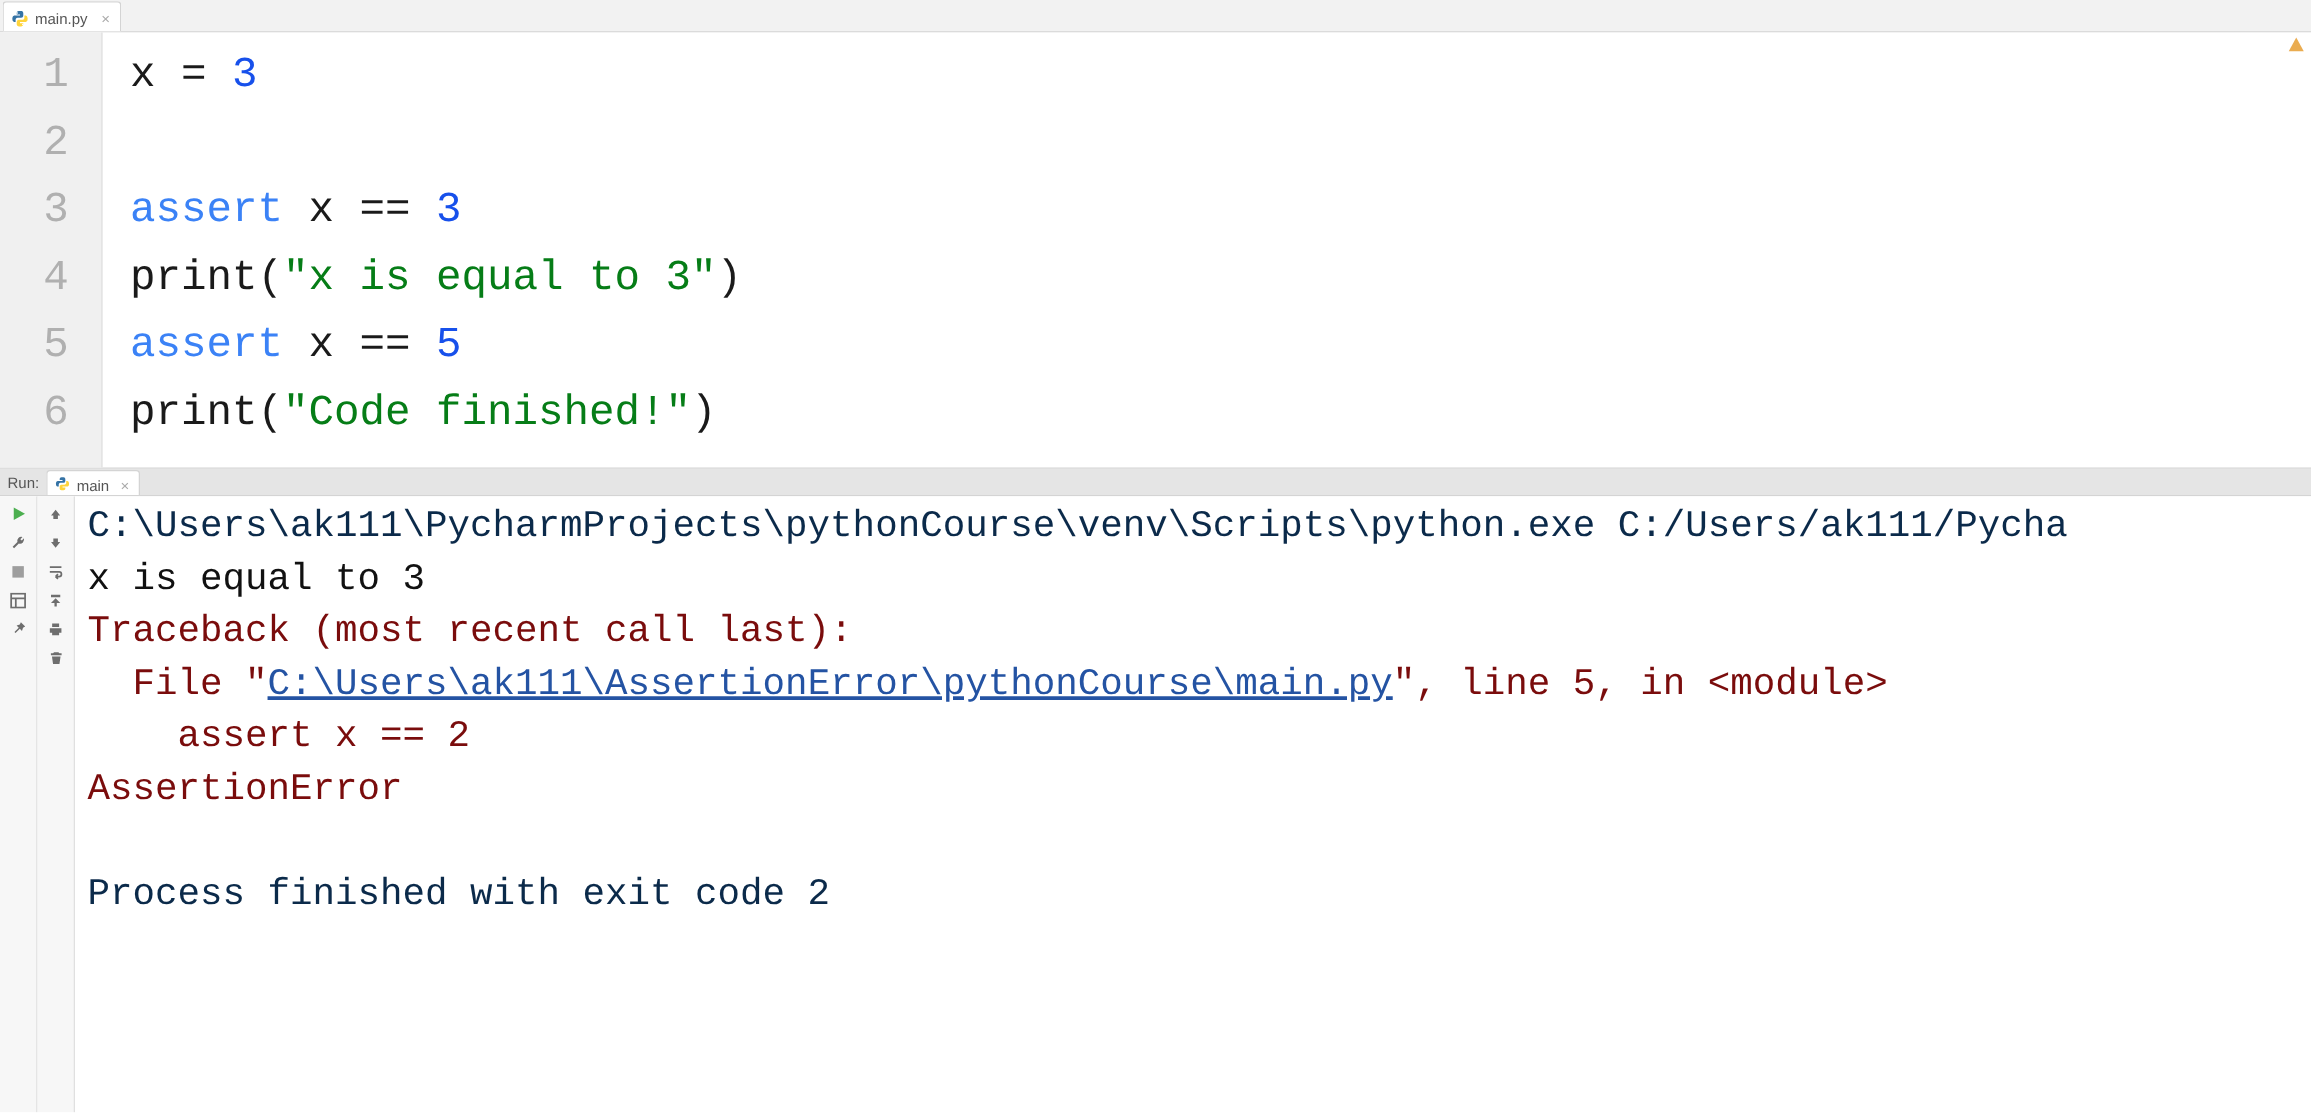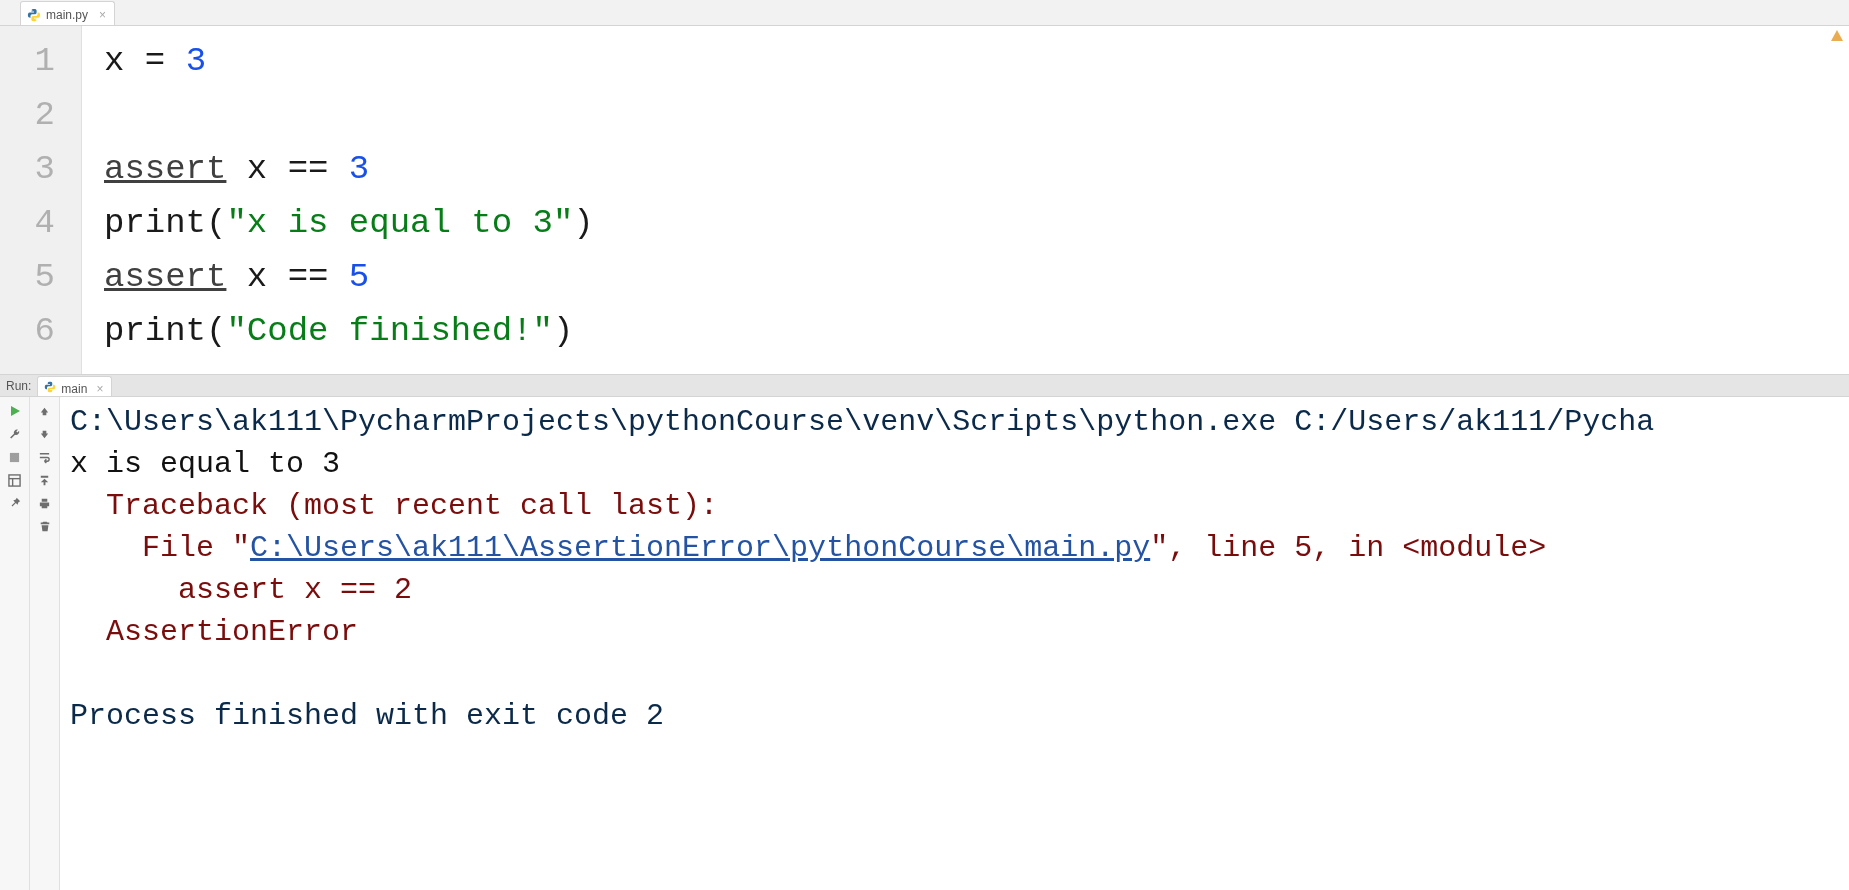--- a/index.html
+++ b/index.html
@@ -6,21 +6,21 @@
   html, body { width: 100%; height: 100%; font-family: "Segoe UI", Arial, sans-serif; background: #fff; overflow: hidden; }
   body { display: flex; flex-direction: column; }
 
   
   .tab-bar {
     height: 26px;
     background: #f2f2f2;
     border-bottom: 1px solid #d4d4d4;
     display: flex;
     align-items: flex-end;
-    padding-left: 20px;
+    padding-left: 2px;
   }
   .file-tab {
     height: 24px;
     background: #fff;
     border: 1px solid #d4d4d4;
     border-bottom: none;
     border-radius: 3px 3px 0 0;
     padding: 2px 8px 0 6px;
     display: flex;
     align-items: center;
@@ -69,21 +69,21 @@
     padding-right: 26px;
   }
   .code-area {
     padding: 8px 0 16px 22px;
     font-family: ui-monospace, SFMono-Regular, Menlo, Consolas, "Liberation Mono", monospace;
     font-size: 34px;
     line-height: 54px;
     white-space: pre;
     color: #1a1a1a;
   }
-  .tok-kw { color: #404040; text-decoration: underline; }
+  .tok-kw { color: #3b82f6; }
   .tok-num { color: #1750eb; }
   .tok-fn { color: #1a1a1a; }
   .tok-str { color: #067d17; }
   .tok-op { color: #1a1a1a; }
 
   
   .run-header {
     height: 22px;
     background: #e5e5e5;
     border-bottom: 1px solid #d4d4d4;
@@ -156,21 +156,21 @@
     padding: 4px 0 0 10px;
     font-family: ui-monospace, SFMono-Regular, Menlo, Consolas, "Liberation Mono", monospace;
     font-size: 30px;
     line-height: 42px;
     white-space: pre;
     overflow: hidden;
     color: #0b2a4a;
   }
   .con-path { color: #0b2a4a; }
   .con-out { color: #111; }
-  .con-err { color: #7a0c0c; margin-left: 36px; }
+  .con-err { color: #7a0c0c; }
   .con-link { color: #2453a3; text-decoration: underline; cursor: pointer; }
   .con-exit { color: #0b2a4a; }
 </style>
 </head>
 <body>
 
 <div class="tab-bar">
   <div class="file-tab">
     <span class="py-icon">
       <svg width="14" height="14" viewBox="0 0 16 16">

